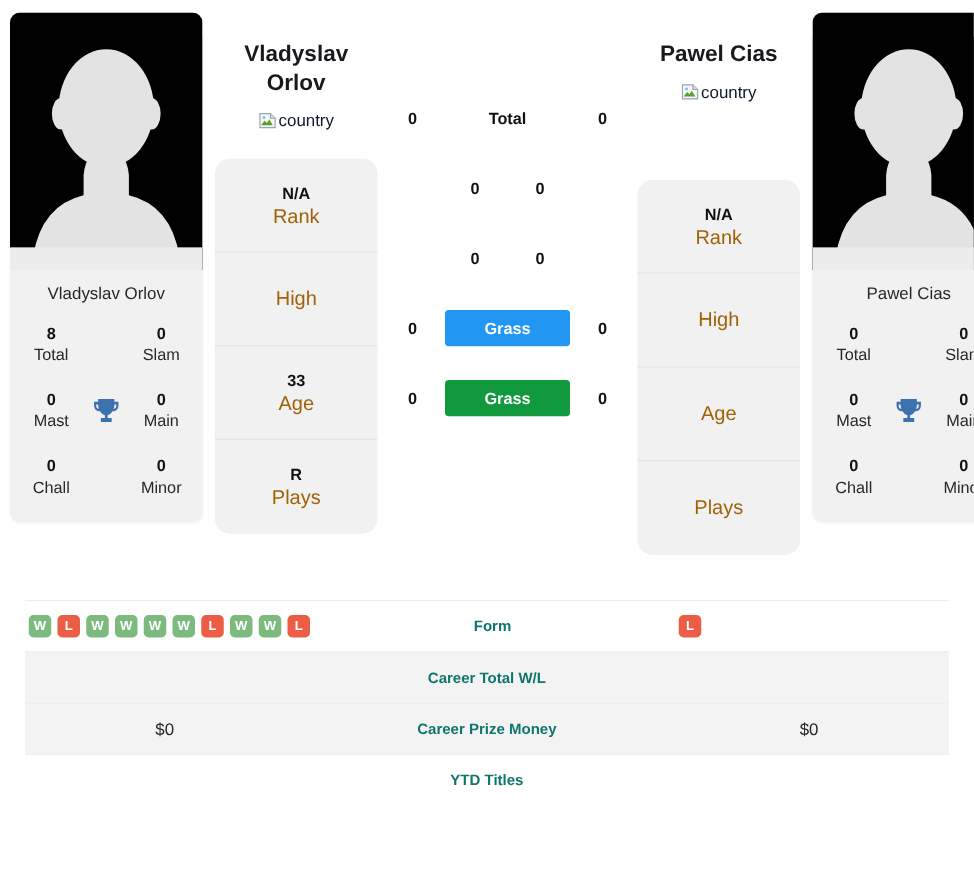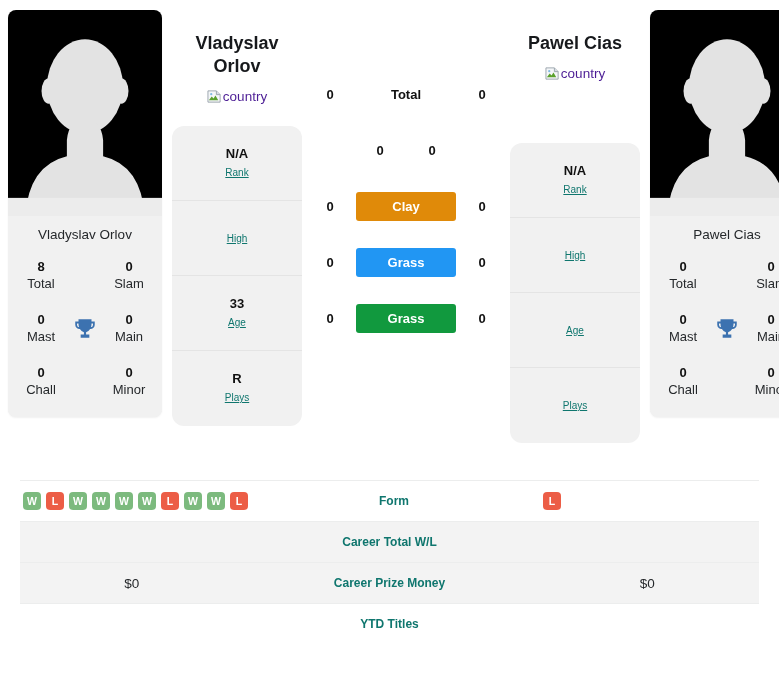--- a/index.html
+++ b/index.html
@@ -63,41 +63,41 @@
   .trophy-cell { width: 34px; display: flex; align-items: center; justify-content: center; }
 
   
   .player-head { text-align: center; padding: 22px 4px 0; }
   .player-name {
     font-size: 18px;
     font-weight: bold;
     line-height: 23px;
     color: #17191c;
   }
-  .country-wrap { margin-top: 11px; font-size: 13.5px; color: #4c1d95; display: inline-flex; align-items: center; gap: 1px; }
+  .country-wrap { margin-top: 11px; font-size: 13.5px; color: #0f172a; display: inline-flex; align-items: center; gap: 1px; }
   .broken-img { width: 15px; height: 15px; display: inline-block; vertical-align: -3px; }
 
   
   .info-panel {
     background: #f1f1f1;
     border-radius: 12px;
     margin: 0 2px;
     overflow: hidden;
   }
   .info-row {
     height: 75px;
     display: flex;
     flex-direction: column;
     align-items: center;
     justify-content: center;
     border-bottom: 1px solid #e4e4e4;
   }
   .info-row:last-child { border-bottom: none; }
   .info-val { font-size: 13px; font-weight: bold; line-height: 18px; color: #111; }
-  .info-lbl { font-size: 10px; line-height: 19px; color: #0f766e; text-decoration: underline; }
+  .info-lbl { font-size: 16px; line-height: 19px; color: #a16207; }
 
   
   .mid-stack { padding-top: 56px; }
   .mid-row {
     display: flex;
     align-items: center;
     justify-content: center;
     height: 56px;
   }
   .mid-num {
@@ -248,21 +248,20 @@
           <div class="mid-num">0</div>
           <div class="mid-pill plain">Total</div>
           <div class="mid-num">0</div>
         </div>
         <div class="mid-row">
           <div class="mid-num">0</div>
           <div class="mid-num">0</div>
         </div>
         <div class="mid-row">
           <div class="mid-num">0</div>
-          <div class="mid-pill" style="background:#e08a09">Clay</div>
           <div class="mid-num">0</div>
         </div>
         <div class="mid-row">
           <div class="mid-num">0</div>
           <div class="mid-pill" style="background:#2196f3">Grass</div>
           <div class="mid-num">0</div>
         </div>
         <div class="mid-row">
           <div class="mid-num">0</div>
           <div class="mid-pill" style="background:#11993e">Grass</div>

